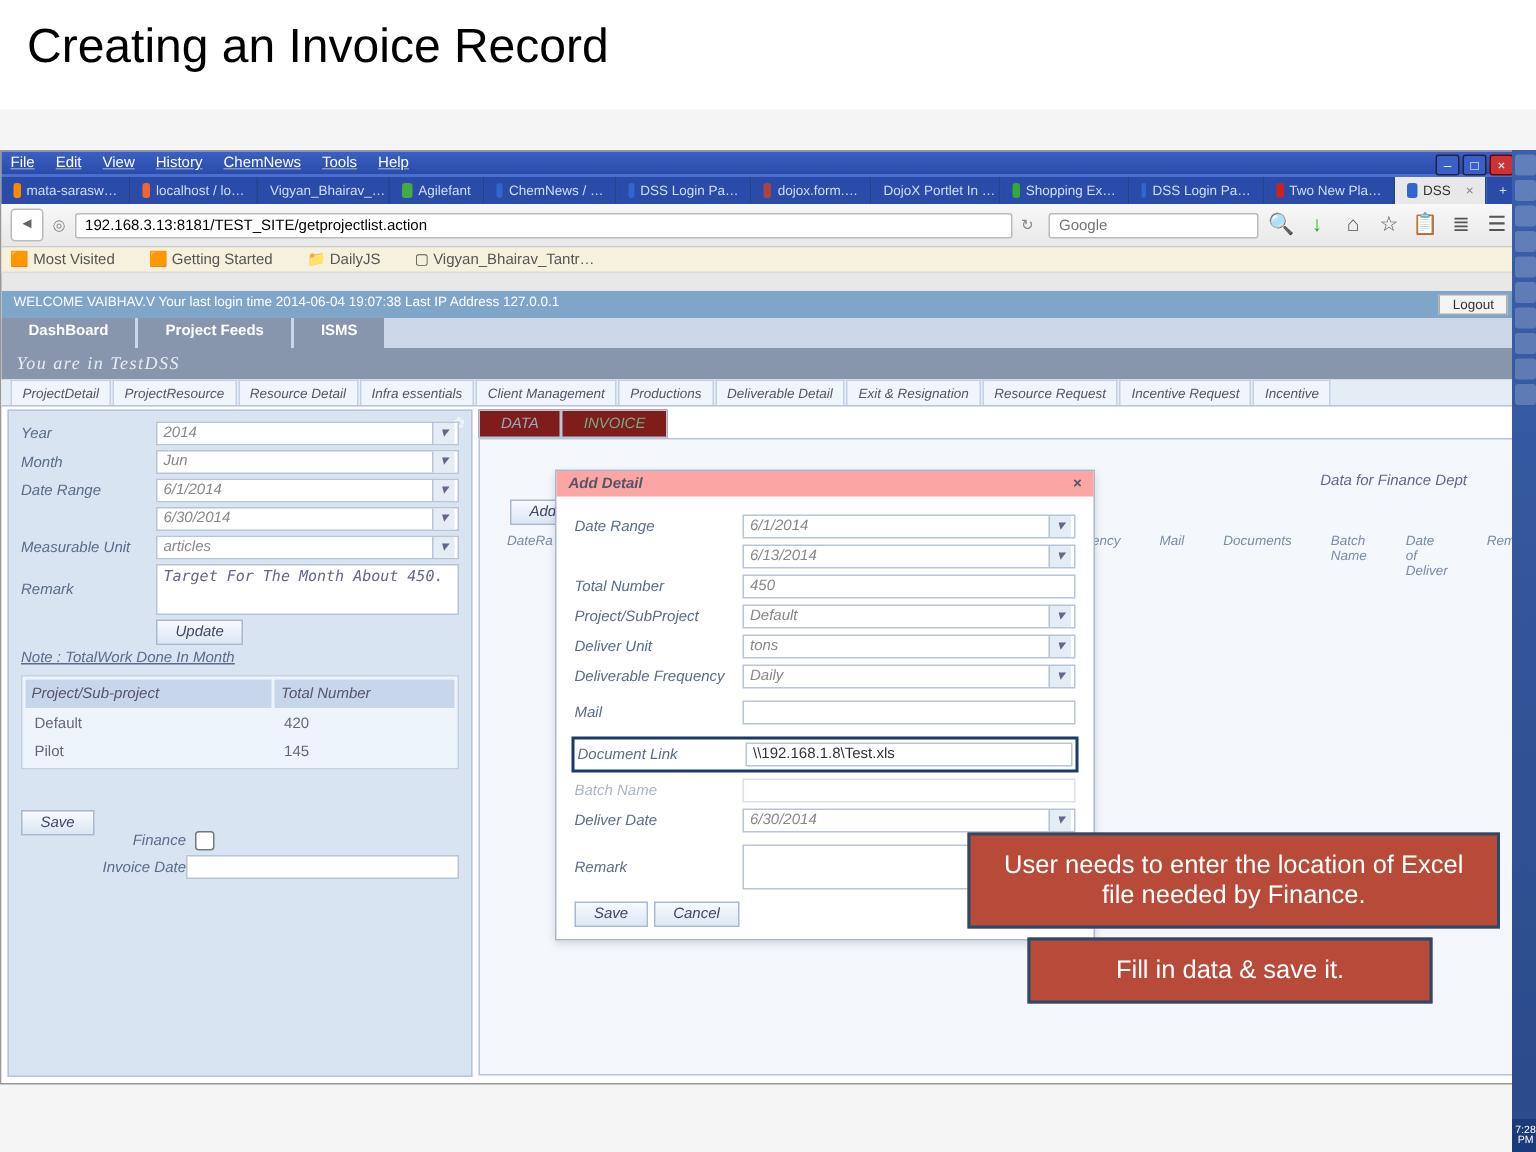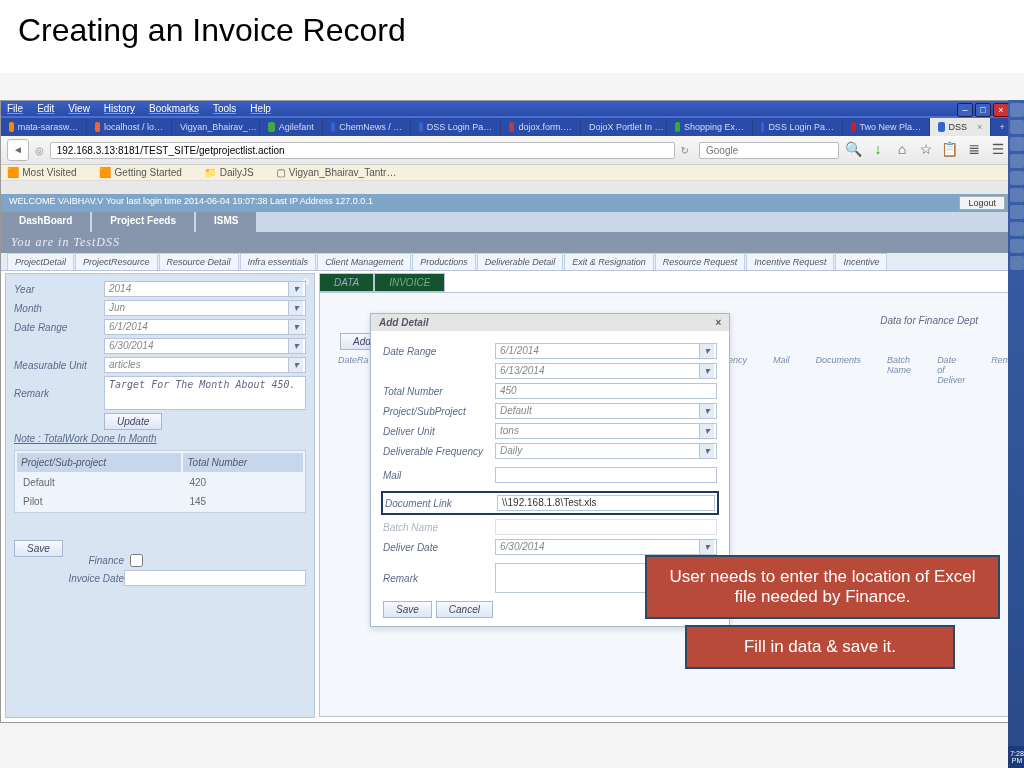--- a/index.html
+++ b/index.html
@@ -39,28 +39,28 @@
 .form-row .inp { flex:1; background:#fff; border:1px solid #b8c4d8; height:16px; padding:1px 4px; font-size:10px; position:relative; color:#888; }
 .form-row .inp.dd::after { content:'▾'; position:absolute; right:2px; top:0; width:14px; text-align:center; background:#e4ecf5; border-left:1px solid #b8c4d8; height:100%; line-height:14px; color:#668; }
 .textarea { background:#fff; border:1px solid #b8c4d8; height:34px; padding:2px 4px; font-family:monospace; font-size:10px; color:#668; flex:1; }
 .btn { background:linear-gradient(#f8faff,#dce6f4); border:1px solid #a8b8d0; padding:2px 12px; font-size:10px; color:#446; cursor:pointer; font-style:italic; }
 .note { font-style:italic; color:#5a6c8a; text-decoration:underline; margin:6px 0; font-size:10px; }
 .mini-table { border:1px solid #c4d0e4; font-size:10px; background:#eef4fc; }
 .mini-table th { background:#c8d6ec; padding:4px; font-weight:normal; text-align:left; font-style:italic; color:#556; }
 .mini-table td { padding:3px 6px; color:#667; }
 .right-area { flex:1; margin:4px 4px 4px 0; position:relative; }
 .right-tabs { display:flex; font-size:10px; font-style:italic; }
-.right-tab { padding:3px 14px; border:1px solid #b8c4d8; background:#14532d; color:#7a8; cursor:pointer; }
+.right-tab { padding:3px 14px; border:1px solid #b8c4d8; background:#7f1d1d; color:#7a8; cursor:pointer; }
 .right-tab.dim { color:#9ab; }
 .right-body { border:1px solid #b8c4d8; background:#f4f8fd; padding:8px; position:relative; height:calc(100% - 20px); }
 .addinv-btn { position:absolute; top:40px; left:20px; }
 .right-head-note { position:absolute; top:22px; right:30px; font-size:10px; font-style:italic; color:#668; }
 .bg-headers { position:absolute; top:62px; left:18px; right:18px; font-size:9px; color:#7a8ba8; display:flex; gap:26px; font-style:italic; }
 .modal { position:absolute; top:20px; left:50px; width:360px; background:#fff; border:1px solid #a8b8d0; box-shadow:0 2px 6px rgba(0,0,0,.15); font-size:10px; }
-.modal-title { background:#e5e5e5; padding:3px 8px; font-style:italic; color:#556; font-weight:bold; display:flex; justify-content:space-between; }
+.modal-title { background:#fca5a5; padding:3px 8px; font-style:italic; color:#556; font-weight:bold; display:flex; justify-content:space-between; }
 .modal-body { padding:8px 12px; }
 .modal .form-row label { width:112px; }
 .modal .form-row { margin:4px 0; }
 .highlight-box { border:2px solid #1a3a6a; padding:0; margin:0 -2px; }
 .modal-actions { margin-top:8px; display:flex; gap:4px; }
 .callout { position:absolute; background:#b84a3a; border:2px solid #2a4a6a; color:#fff; padding:10px 16px; font-size:17px; text-align:center; }
 .callout1 { top:555px; left:645px; width:355px; }
 .callout2 { top:625px; left:685px; width:270px; }
 .side-dock { position:absolute; right:-2px; top:100px; bottom:0; width:18px; background:linear-gradient(#3a5faa,#2a4a88); }
 .side-dock div { width:14px; height:14px; margin:3px auto; background:rgba(255,255,255,.2); border-radius:2px; }
@@ -70,21 +70,21 @@
 <body>
 
 <div class="slide-title">Creating an Invoice Record</div>
 
 <div class="browser-window">
   <div class="menubar">
     <span>File</span>
     <span>Edit</span>
     <span>View</span>
     <span>History</span>
-    <span>Bookmarks</span>
+    <span>ChemNews</span>
     <span>Tools</span>
     <span>Help</span>
     <div class="win-controls">
       <div class="win-btn min">‒</div>
       <div class="win-btn max">□</div>
       <div class="win-btn">×</div>
     </div>
   </div>
 
   <div class="tab-strip">

